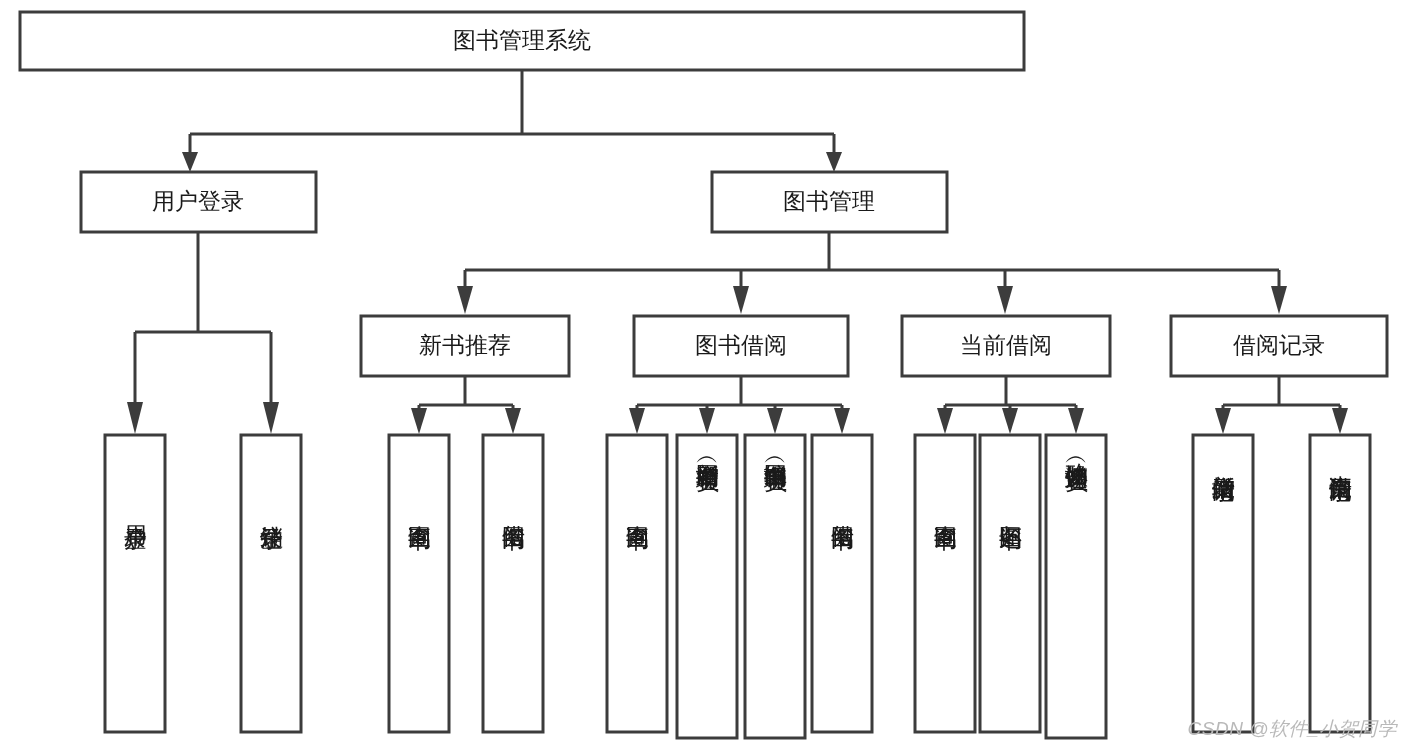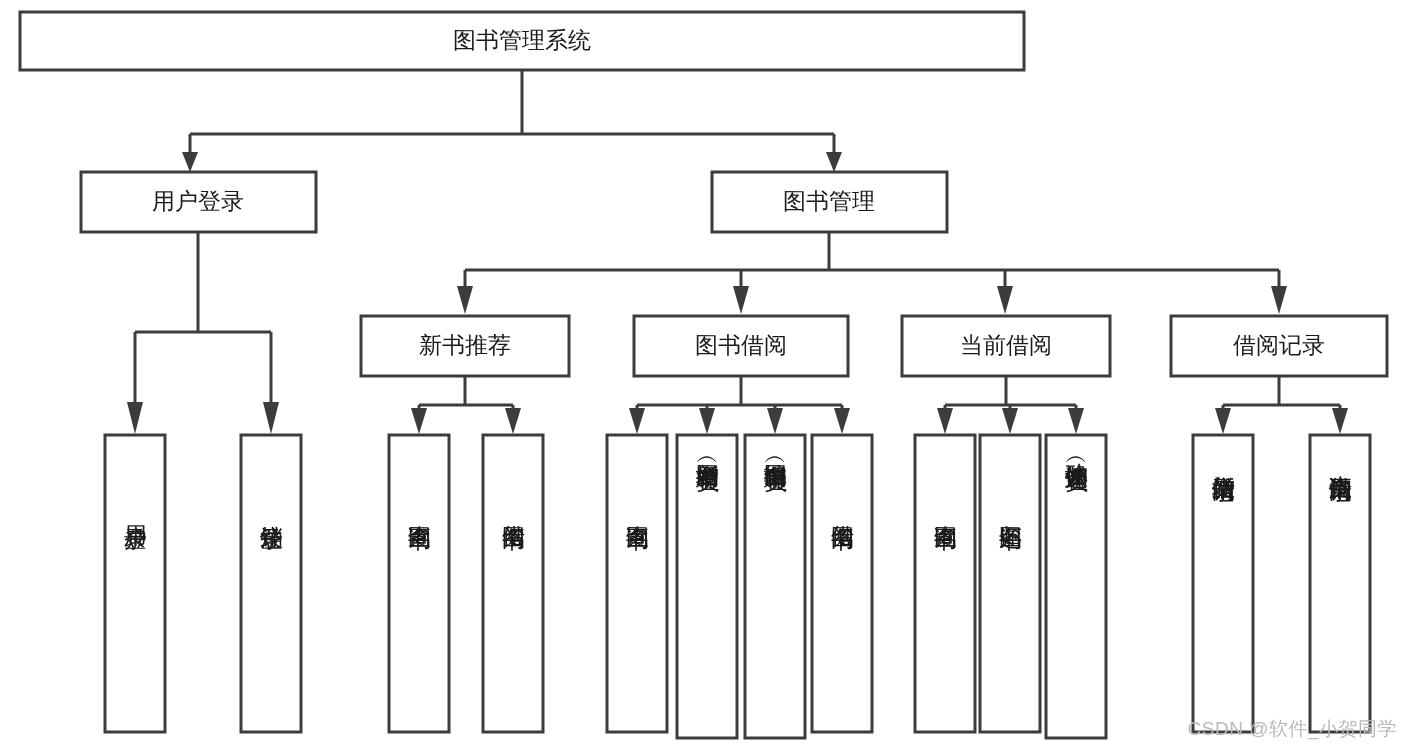--- a/index.html
+++ b/index.html
@@ -71,20 +71,21 @@
   }
   .watermark {
     position: absolute;
     right: 8px;
     bottom: 5px;
     font-family: "Liberation Sans", "DejaVu Sans", sans-serif;
     font-size: 19px;
     color: #b9b9b9;
     white-space: nowrap;
     letter-spacing: 0.5px;
+    font-style: italic;
   }
 </style>
 </head>
 <body>
 
 <div id="diagram-root">
 
   <svg id="tree-svg" viewBox="0 0 1405 747">
     <defs>
       <marker id="arrow" viewBox="0 0 12 12" refX="10.5" refY="6" markerWidth="7" markerHeight="7" orient="auto-start-reverse">

